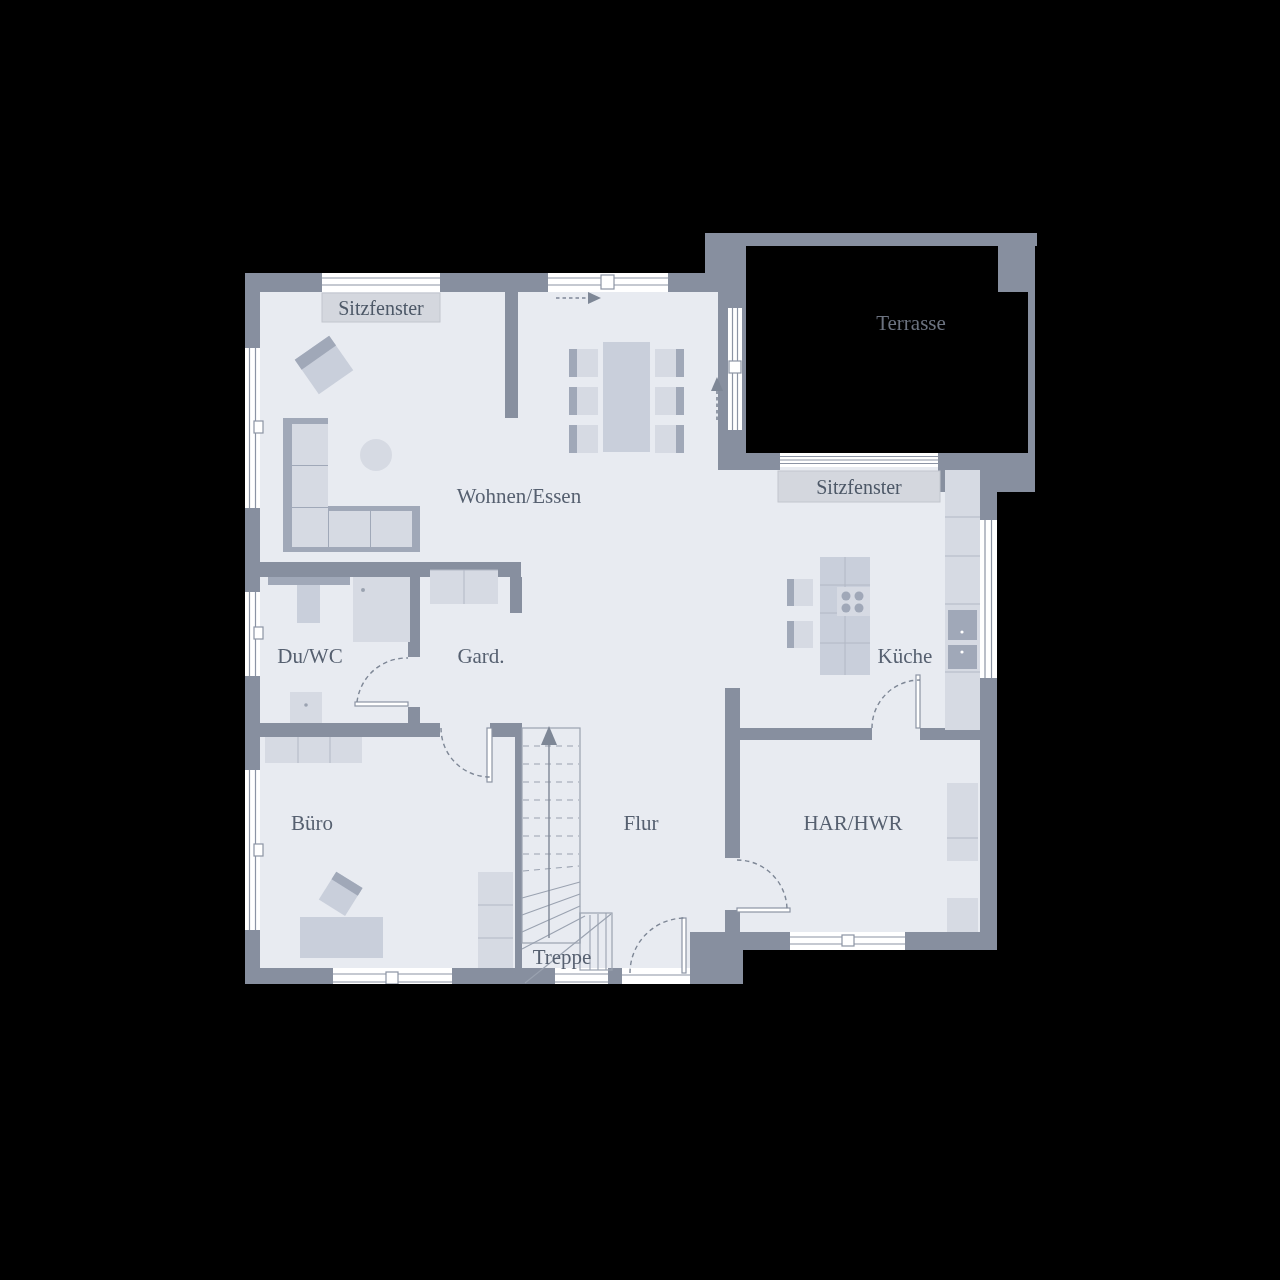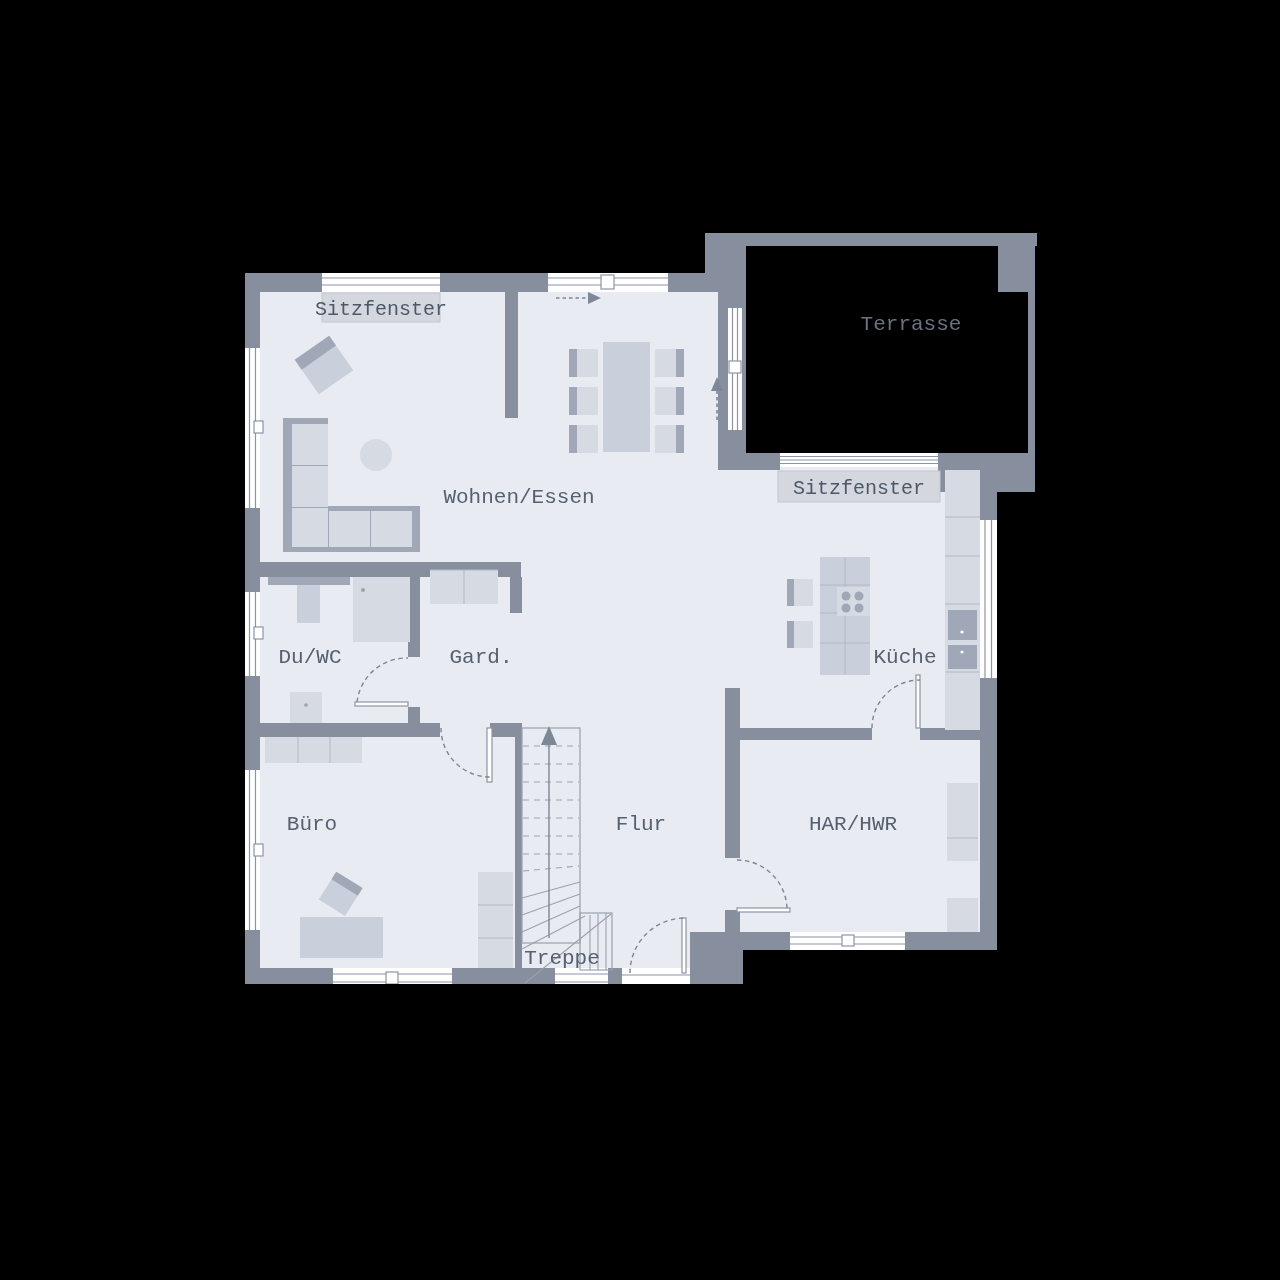--- a/index.html
+++ b/index.html
@@ -1,17 +1,17 @@
 <!DOCTYPE html>
 <html style="--background: #000000; --wall: #878f9f; --floor: #e8ebf1; --furniture: #d6dae3; --furniture_mid: #c9cfdb; --furniture_dark: #a0a8b8; --furniture_line: #b2b8c5; --window_line: #8c94a4; --stair_line: #9aa2b0; --dash: #7e8796; --label_box: #d4d7de; --label_box_border: #c2c6ce; --label_text: #4d5867; --room_text: #566070; --terrace_text: #6c7380; --entrance_marker: #e8481c;"><head>
 <meta charset="utf-8">
 <style>
   html,body{margin:0;padding:0;background:#000;}
   .stage{position:relative;width:1280px;height:984px;background:var(--background,#000);overflow:hidden;
-         font-family:Liberation Mono, monospace;}
+         font-family:Liberation Serif, serif;}
   svg{display:block;}
   .floor{fill:var(--floor);}
   .wall{fill:var(--wall);}
   .blk{fill:var(--background);}
   .wfill{fill:#ffffff;}
   .wline{stroke:var(--window_line);stroke-width:1.2;fill:none;}
   .handle{fill:#ffffff;stroke:var(--window_line);stroke-width:1.2;}
   .furn{fill:var(--furniture);}
   .furnm{fill:var(--furniture_mid);}
   .furnd{fill:var(--furniture_dark);}

